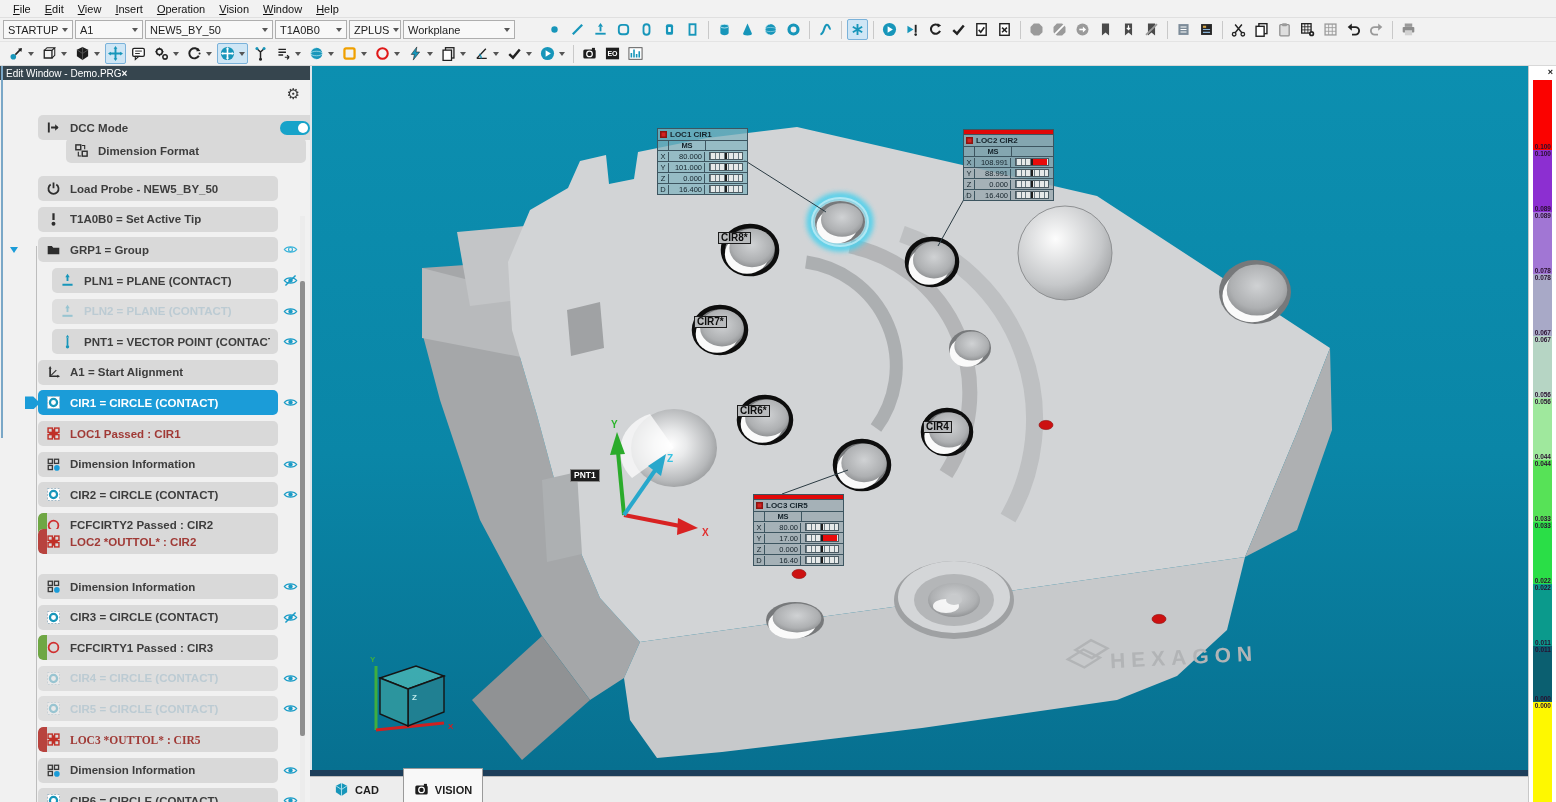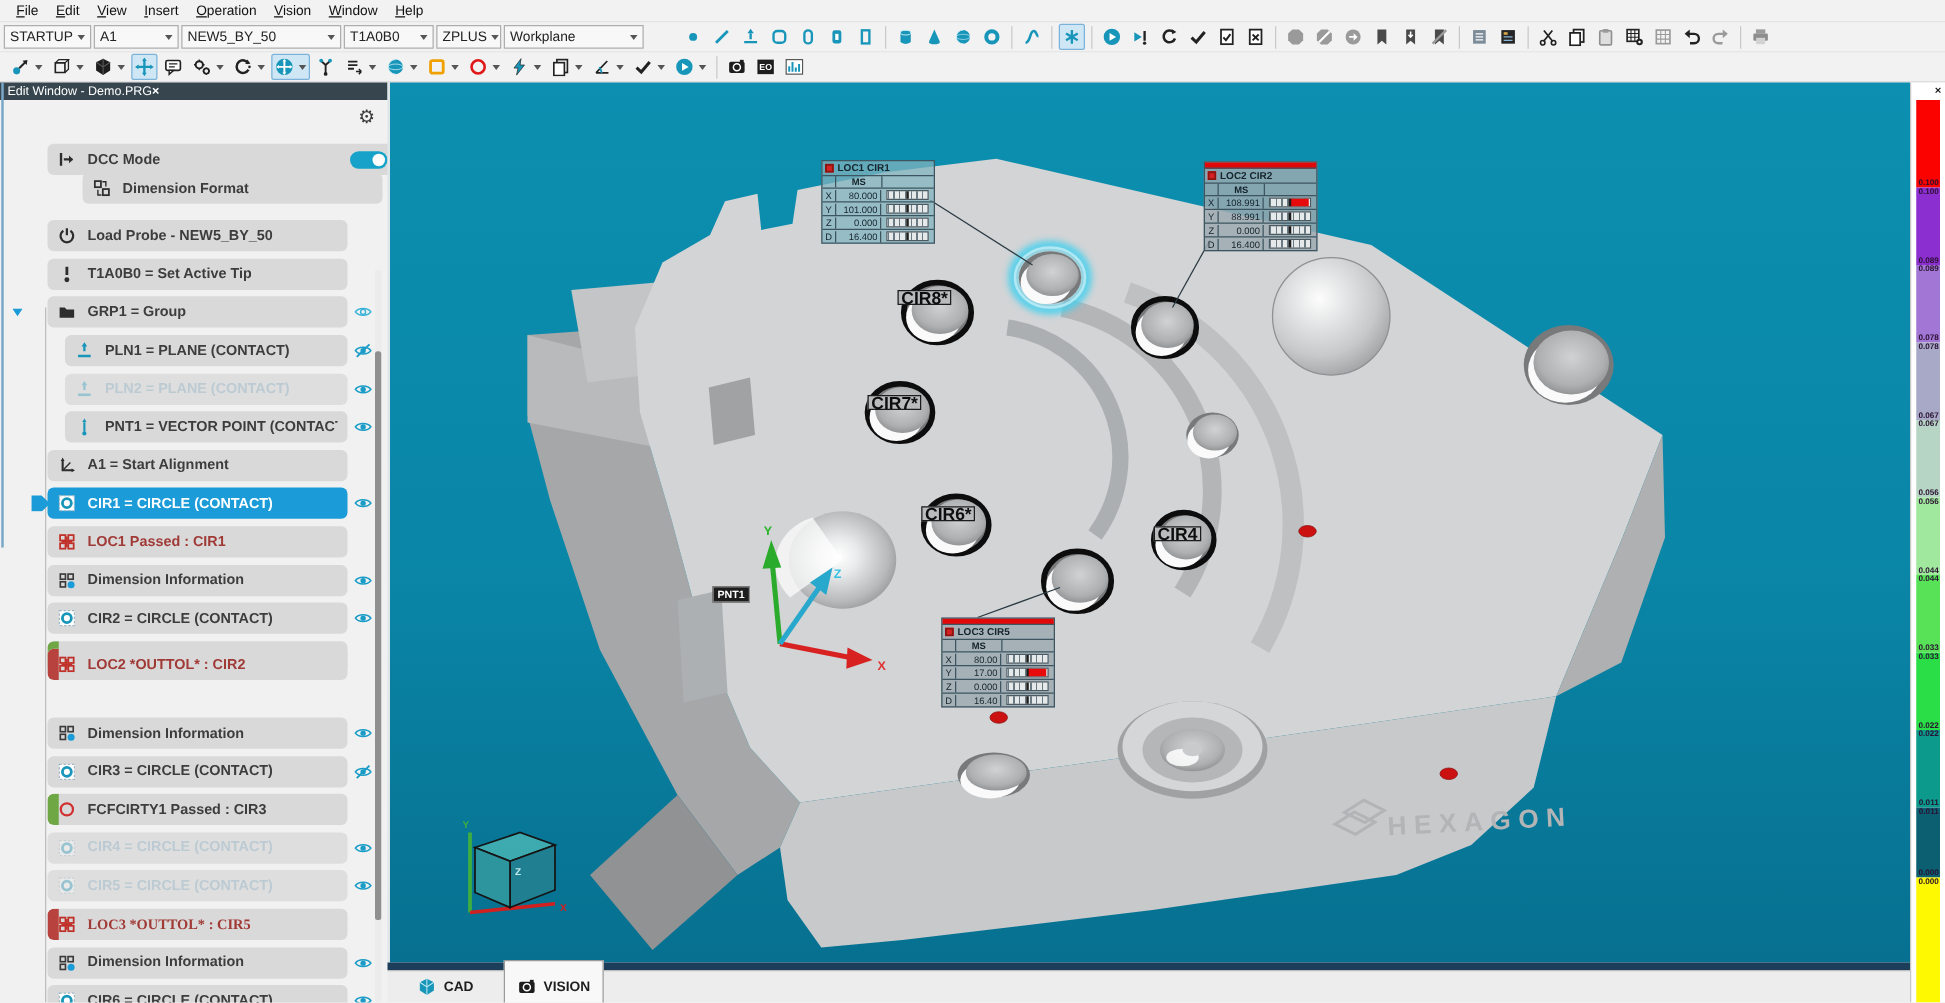--- a/index.html
+++ b/index.html
@@ -45,21 +45,21 @@
   .eye{position:absolute;left:283px;width:16px;height:16px}
   .selmarker{position:absolute;left:25px;width:15px;height:13px;background:#1b9cd8;
     clip-path:polygon(0 0,55% 0,100% 50%,55% 100%,0 100%)}
   .sbar{position:absolute;left:300px;top:150px;bottom:0;width:5px;background:#ececec}
   .sthumb{position:absolute;left:300px;top:215px;height:455px;width:5px;background:#8f8f8f;border-radius:2px}
   
   #viewport{position:absolute;left:310px;top:66px;width:1218px;height:704px;
     background:linear-gradient(180deg,#0c8fb0 0%,#0a86a7 55%,#077090 100%);overflow:hidden;border-left:2px solid #dfe6ea;box-sizing:border-box}
   #viewport svg.cad{position:absolute;left:0;top:0}
   .bottomstrip{position:absolute;left:310px;top:770px;width:1218px;height:6px;background:#1d3e5a}
-  .ftag{position:absolute;background:#b9bbbd;border:1px solid #1c1c1c;color:#0e0e0e;font-size:14px;line-height:10px;padding:0 2px;font-weight:700}
+  .ftag{position:absolute;background:#b9bbbd;border:1px solid #1c1c1c;color:#0e0e0e;font-size:10px;line-height:10px;padding:0 2px;font-weight:700}
   .ptag{position:absolute;left:258px;top:403px;background:#1d1d1d;color:#fff;border:1px solid #8a8a8a;font-size:8.5px;line-height:11px;padding:0 3px;font-weight:700}
   
   .dimlbl{position:absolute;width:89px;font-size:7.5px;color:#15232b;border:1px solid #3d5560}
   .dimlbl.pass{background:rgba(130,180,190,.74)}
   .dimlbl.fail{background:rgba(156,170,176,.84)}
   .redbar{height:4px;background:#e00808;border-bottom:1px solid #3d5560}
   .dl-head{display:flex;align-items:center;height:11px;border-bottom:1px solid #3d5560;padding:0 2px;gap:3px;font-weight:bold;font-size:8px}
   .dl-ico{width:7px;height:7px;background:#d42222;box-shadow:inset 0 0 0 1.5px #8d1410;flex:none}
   .dl-sub{display:flex;height:9px;border-bottom:1px solid #3d5560;align-items:center}
   .dl-sub .c1{width:10px;border-right:1px solid #3d5560;height:100%}
@@ -784,21 +784,21 @@
           <circle cx="8" cy="8" r="2.3" fill="#1a9cc7"></circle>
         </svg></span>
       <div class="pill s-green" style="top: 446.8px; left: 38px; width: 240px;">
         <span class="pic">
           <svg width="15" height="15" viewBox="0 0 16 16">
             <circle cx="8" cy="8" r="5.2" fill="none" stroke="#d03030" stroke-width="1.9"></circle>
           </svg>
         </span>
         <span class="plabel">FCFCIRTY2 Passed : CIR2</span>
       </div>
-      <div class="pill s-red c-loc" style="top: 453px; left: 38px; width: 240px;">
+      <div class="pill s-red c-loc" style="top: 463px; left: 38px; width: 240px;">
         <span class="pic">
           <svg width="15" height="15" viewBox="0 0 16 16">
             <g fill="none" stroke="#c03028" stroke-width="1.5">
               <rect x="2.2" y="2.2" width="4.6" height="4.6"></rect>
               <rect x="9.2" y="2.2" width="4.6" height="4.6"></rect>
               <rect x="2.2" y="9.2" width="4.6" height="4.6"></rect>
               <rect x="9.2" y="9.2" width="4.6" height="4.6"></rect>
             </g>
             <path d="M8 3.4v9.2M3.4 8h9.2" stroke="#c03028" stroke-width="1.4"></path>
           </svg>

